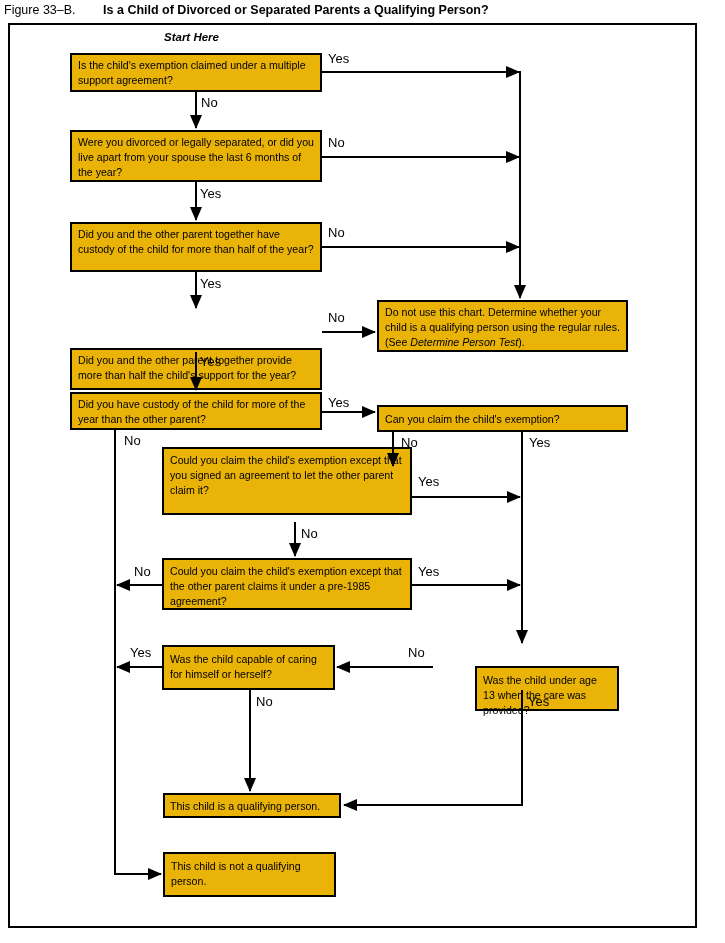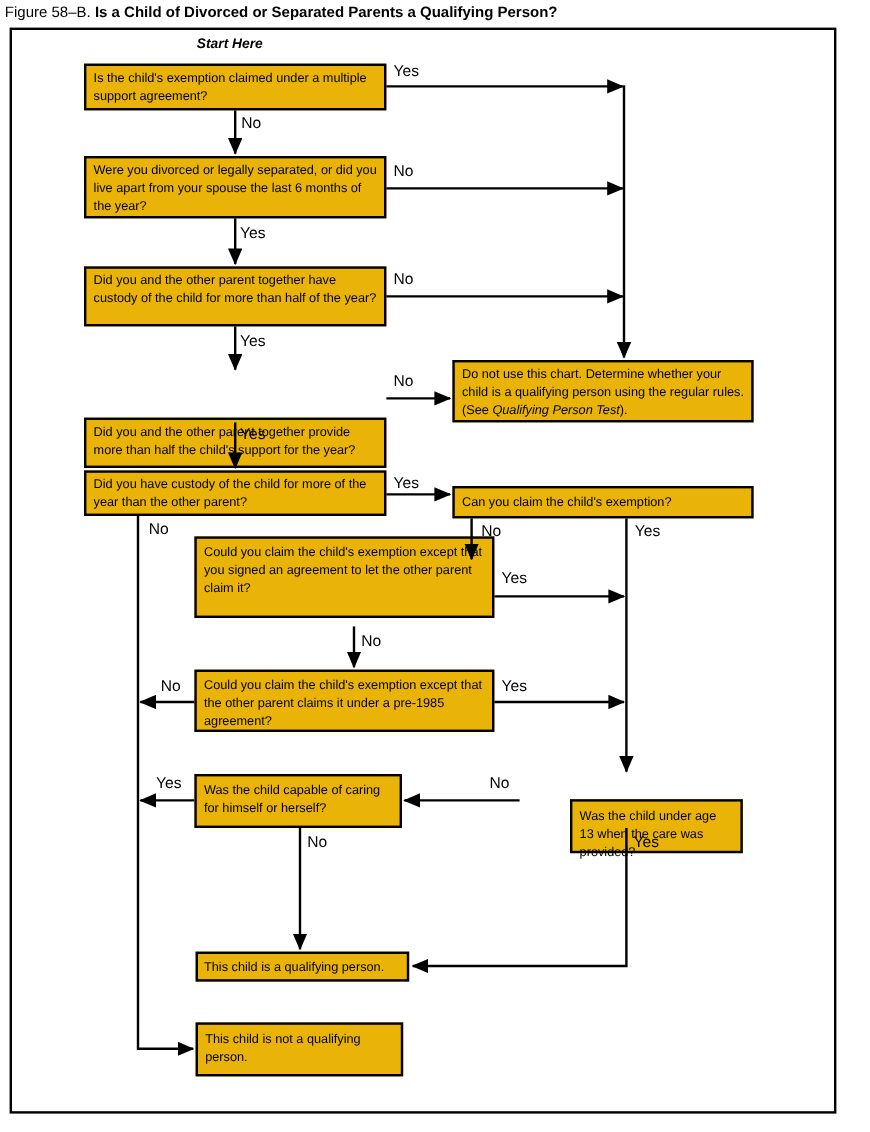--- a/index.html
+++ b/index.html
@@ -1,18 +1,18 @@
 <!DOCTYPE html>
 <html><head>
 <meta charset="utf-8">
 <style>
   html,body{margin:0;padding:0;background:#fff;}
   body{position:relative;width:725px;height:943px;font-family:"Liberation Sans",sans-serif;color:#000;overflow:hidden;}
   .title{position:absolute;left:4px;top:3px;font-size:12.5px;white-space:nowrap;}
-  .title .t-bold{font-weight:bold;}
+  .title .t-bold{font-weight:bold;margin-left:24px;}
   .outer-border{position:absolute;left:8px;top:23px;width:689px;height:905px;border:2px solid #000;box-sizing:border-box;}
   .start-here{position:absolute;left:164px;top:31px;font-size:11.5px;font-weight:bold;font-style:italic;}
   .node{position:absolute;border:2px solid #000;box-sizing:border-box;background:#eab308;
         font-size:10.6px;line-height:15px;padding:3px 6px 2px 6px;}
   .lbl{position:absolute;font-size:13px;}
   svg.connectors{position:absolute;left:0;top:0;pointer-events:none;}
 
   #n-multiple-support{left:70px;top:53px;width:252px;height:39px;}
   #n-divorced{left:70px;top:130px;width:252px;height:52px;}
   #n-custody-together{left:70px;top:222px;width:252px;height:50px;}
@@ -46,35 +46,35 @@
   #l-yes-8{left:418px;top:564px;}
   #l-no-9{left:408px;top:645px;}
   #l-yes-9{left:130px;top:645px;}
   #l-no-10{left:256px;top:694px;}
   #l-yes-10{left:528px;top:694px;}
 </style>
 </head>
 <body>
 
 <div class="title">
-  <span>Figure 58–B.</span>
+  <span>Figure 33–B.</span>
   <span class="t-bold">Is a Child of Divorced or Separated Parents a Qualifying Person?</span>
 </div>
 
 <div class="outer-border"></div>
 
 <div class="start-here">Start Here</div>
 
 <div class="node" id="n-multiple-support">Is the child's exemption claimed under a multiple support agreement?</div>
 <div class="node" id="n-divorced">Were you divorced or legally separated, or did you live apart from your spouse the last 6 months of the year?</div>
 <div class="node" id="n-custody-together">Did you and the other parent together have custody of the child for more than half of the year?</div>
 <div class="node" id="n-support-together">Did you and the other parent together provide more than half the child's support for the year?</div>
 <div class="node" id="n-custody-more">Did you have custody of the child for more of the year than the other parent?</div>
 
-<div class="node" id="n-do-not-use"><span>Do not use this chart. Determine whether your child is a qualifying person using the regular rules. (See </span><span class="it">Qualifying Person Test</span><span>).</span></div>
+<div class="node" id="n-do-not-use"><span>Do not use this chart. Determine whether your child is a qualifying person using the regular rules. (See </span><span class="it">Determine Person Test</span><span>).</span></div>
 
 <div class="node" id="n-can-claim">Can you claim the child's exemption?</div>
 <div class="node" id="n-signed-agreement">Could you claim the child's exemption except that you signed an agreement to let the other parent claim it?</div>
 <div class="node" id="n-pre-1985">Could you claim the child's exemption except that the other parent claims it under a pre-1985 agreement?</div>
 <div class="node" id="n-capable">Was the child capable of caring for himself or herself?</div>
 <div class="node" id="n-under-13">Was the child under age 13 when the care was provided?</div>
 <div class="node" id="n-qualifying">This child is a qualifying person.</div>
 <div class="node" id="n-not-qualifying">This child is not a qualifying person.</div>
 
 <span class="lbl" id="l-yes-1">Yes</span>

